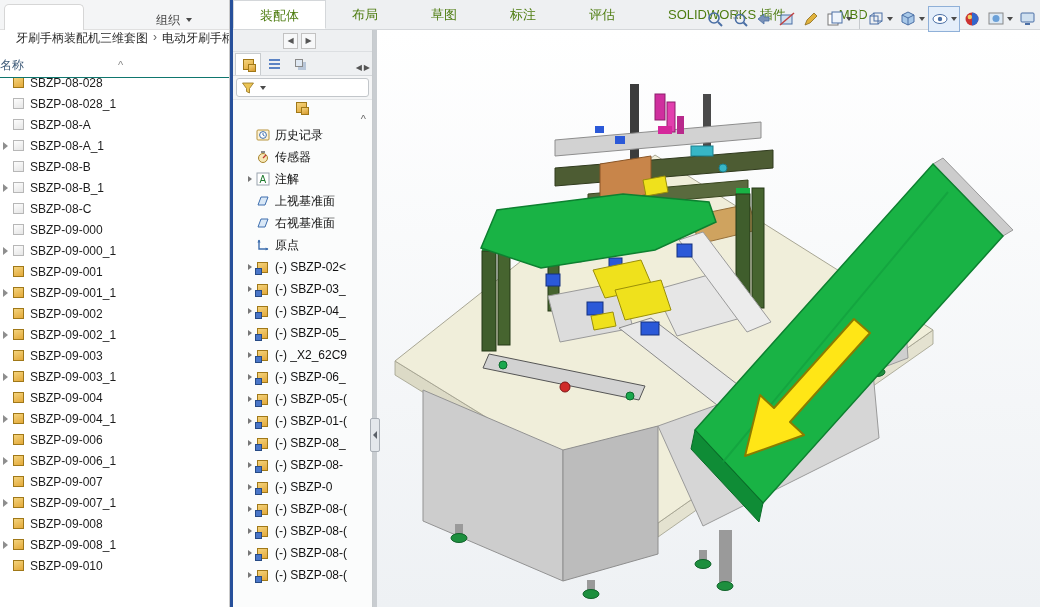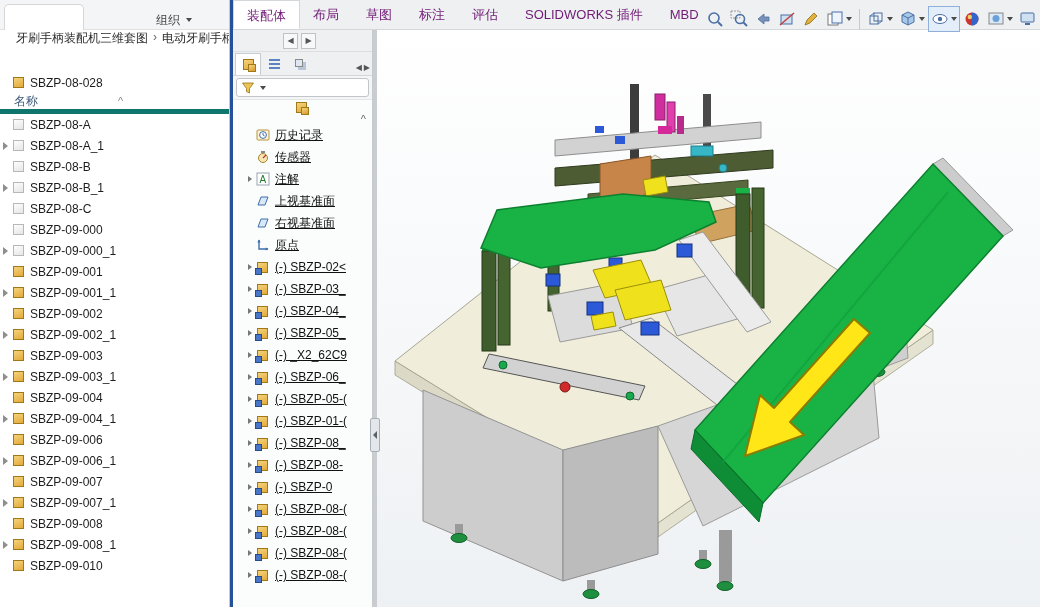--- a/index.html
+++ b/index.html
@@ -6,34 +6,34 @@
   html,body { width:1040px; height:607px; overflow:hidden; font-family:"Liberation Sans",sans-serif; background:#fff; }
   body { position:relative; }
 
   
   .explorer { position:absolute; left:0; top:0; width:230px; height:607px; background:#fff; border-right:1px solid #c9c9c9; }
   .exp-toolbar { position:relative; height:30px; background:#f4f5f6; border-bottom:1px solid #e0e0e0; }
   .exp-tab { position:absolute; left:4px; top:4px; width:80px; height:26px; background:#fff; border:1px solid #d6d6d6; border-bottom:none; border-radius:5px 5px 0 0; }
   .organize { position:absolute; left:150px; top:0; height:40px; line-height:30px; font-size:12px; color:#444; padding:0 6px; display:flex; align-items:center; gap:4px; }
   .breadcrumb-row { height:24px; display:flex; align-items:flex-start; font-size:12px; color:#2b2b2b; padding-left:16px; white-space:nowrap; overflow:hidden; }
   .crumb-sep { margin:0 5px; color:#666; }
-  .list-header { position:relative; height:24px; line-height:23px; font-size:12px; color:#3d5a78; padding-left:14px; background:#fff; border-bottom:5px solid #0f766e; z-index:5;margin-top:36px; }
+  .list-header { position:relative; height:24px; line-height:23px; font-size:12px; color:#3d5a78; padding-left:0; background:#fff; border-bottom:1px solid #0f766e; z-index:5; }
   .sort-ind { position:absolute; left:118px; top:0; color:#888; font-size:11px; }
   .file-list { position:absolute; left:0; top:72px; right:0; bottom:0; overflow:hidden; z-index:1; }
   .frow { height:21px; display:flex; align-items:center; padding-left:0; font-size:12px; color:#1c1c1c; white-space:nowrap; cursor:default; }
   .cslot { width:10px; display:flex; justify-content:center; }
   .rcaret { width:0; height:0; border-left:5px solid #8e8e8e; border-top:4px solid transparent; border-bottom:4px solid transparent; }
   .ficon { width:11px; height:11px; margin:0 6px 0 3px; border:1px solid #a07818; background:linear-gradient(155deg,#f4d higher 0%,#e3a93a 100%); background:linear-gradient(155deg,#f4d37c 0%,#e3a93a 100%); flex:none; }
   .frow.pale .ficon { border-color:#b7b7b7; background:linear-gradient(155deg,#fdfdfd,#e6e6e6); }
   .flabel { overflow:hidden; text-overflow:clip; }
 
   
   .sw { position:absolute; left:230px; top:0; width:810px; height:607px; background:#fff; border-left:3px solid #27509b; }
   .ribbon { position:relative; height:30px; background:#eef0f2; border-bottom:1px solid #d4d7da; display:flex; z-index:20; }
-  .rtab { padding:0 13px; line-height:29px; font-size:13px; color:#701a75; border-right:1px solid transparent; cursor:default; }
+  .rtab { padding:0 26px; line-height:29px; font-size:13px; color:#4d7c0f; border-right:1px solid transparent; cursor:default; }
   .rtab.active { background:#fff; border:1px solid #d4d7da; border-bottom:1px solid #fff; }
 
   
   .hud { position:absolute; top:5px; right:0; height:28px; display:flex; align-items:center; z-index:40; }
   .hud-btn { min-width:24px; height:26px; display:flex; align-items:center; justify-content:center; padding:0 2px; border:1px solid transparent; }
   .hud-btn.pressed { border:1px solid #8fb0d8; background:#e4eefa; }
   .hud-sep { width:1px; height:20px; background:#c5c9cd; margin:0 4px; }
   .dcaret { width:0; height:0; border-top:4px solid #4a4a4a; border-left:3px solid transparent; border-right:3px solid transparent; margin-left:2px; }
 
   
@@ -43,21 +43,21 @@
   .fm-tabs { height:24px; background:#eef0f2; border-bottom:1px solid #d4d7da; display:flex; align-items:flex-end; padding:0 2px; }
   .fm-tab { width:26px; height:22px; display:flex; align-items:center; justify-content:center; }
   .fm-tab.active { background:#fff; border:1px solid #c8cccf; border-bottom:none; }
   .fm-tabnav { margin-left:auto; display:flex; gap:2px; padding-bottom:3px; }
   .fm-tabnav span { font-size:8px; color:#555; }
   .fm-filter { height:24px; padding:2px 3px; background:#f4f5f6; border-bottom:1px solid #e4e6e8; }
   .filter-box { height:19px; border:1px solid #c2c6ca; border-radius:3px; background:#fff; display:flex; align-items:center; padding-left:4px; gap:3px; }
   .fm-tree { position:absolute; left:0; top:72px; right:0; bottom:0; overflow:hidden; }
   .fm-root { height:22px; display:flex; align-items:center; padding-left:4px; white-space:nowrap;flex-direction:column; }
   .fm-root .uparrow { margin-left:auto; margin-right:6px; color:#666; font-size:11px; }
-  .trow { height:22px; display:flex; align-items:center; padding-left:12px; white-space:nowrap; cursor:default; color:#111;text-decoration:underline; }
+  .trow { height:22px; display:flex; align-items:center; padding-left:12px; white-space:nowrap; cursor:default; color:#111; }
   .tslot { width:10px; display:flex; justify-content:center; flex:none; }
   .rcaret.small { border-left-width:4px; border-top-width:3.5px; border-bottom-width:3.5px; border-left-color:#777; }
   .ticon { width:15px; height:15px; margin-right:5px; flex:none; display:flex; align-items:center; justify-content:center; }
   .cube { width:11px; height:11px; border:1px solid #a07818; background:linear-gradient(155deg,#f4d37c,#e3a93a); position:relative; flex:none; }
   .cube.comp::after { content:""; position:absolute; left:-3px; bottom:-3px; width:5px; height:5px; background:#4a76c8; border:1px solid #274b86; }
   .cube.assy::after { content:""; position:absolute; right:-3px; bottom:-3px; width:6px; height:6px; background:linear-gradient(155deg,#f4d37c,#d79a2e); border:1px solid #a07818; }
   .tlabel { overflow:hidden; }
   .icon-lines { width:11px; height:10px; background:repeating-linear-gradient(to bottom,#5b83c4 0 2px,transparent 2px 4px); }
   .icon-layers { width:8px; height:8px; border:1px solid #8a8a8a; background:#dfe8f2; box-shadow:3px 3px 0 #b8c6d8; margin:-3px 3px 0 0; }
 

